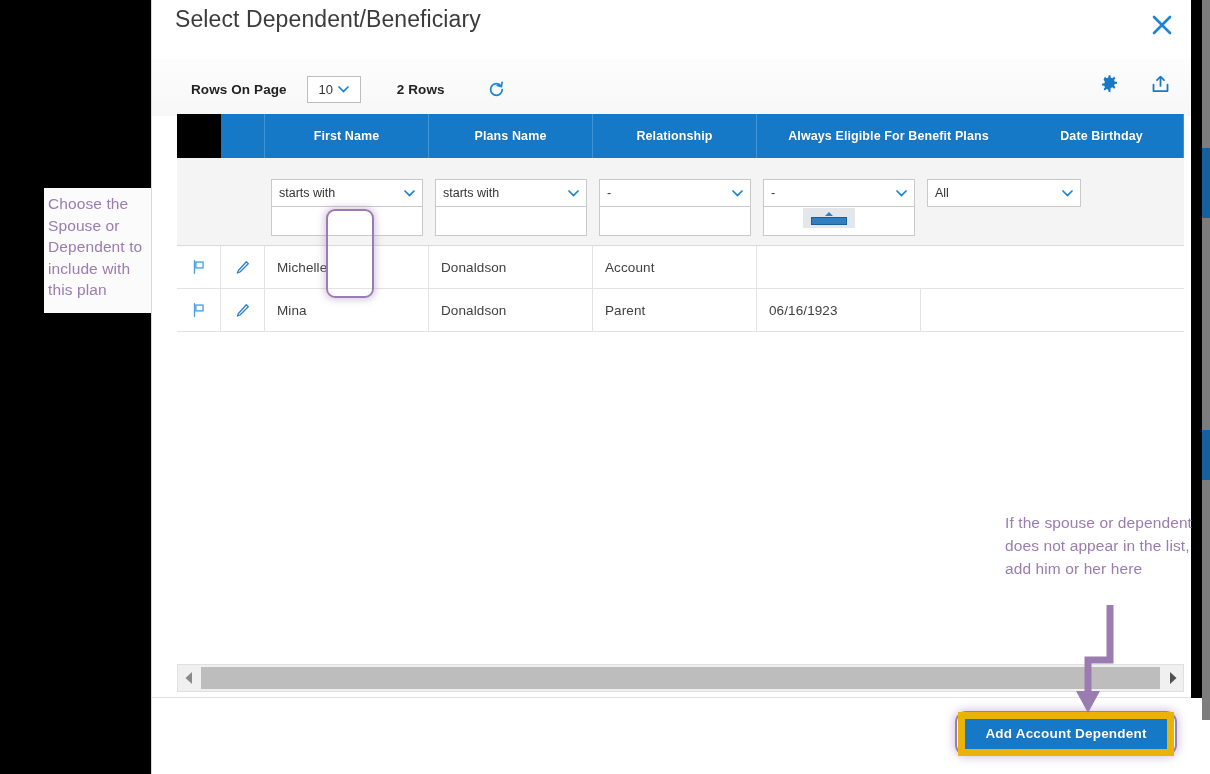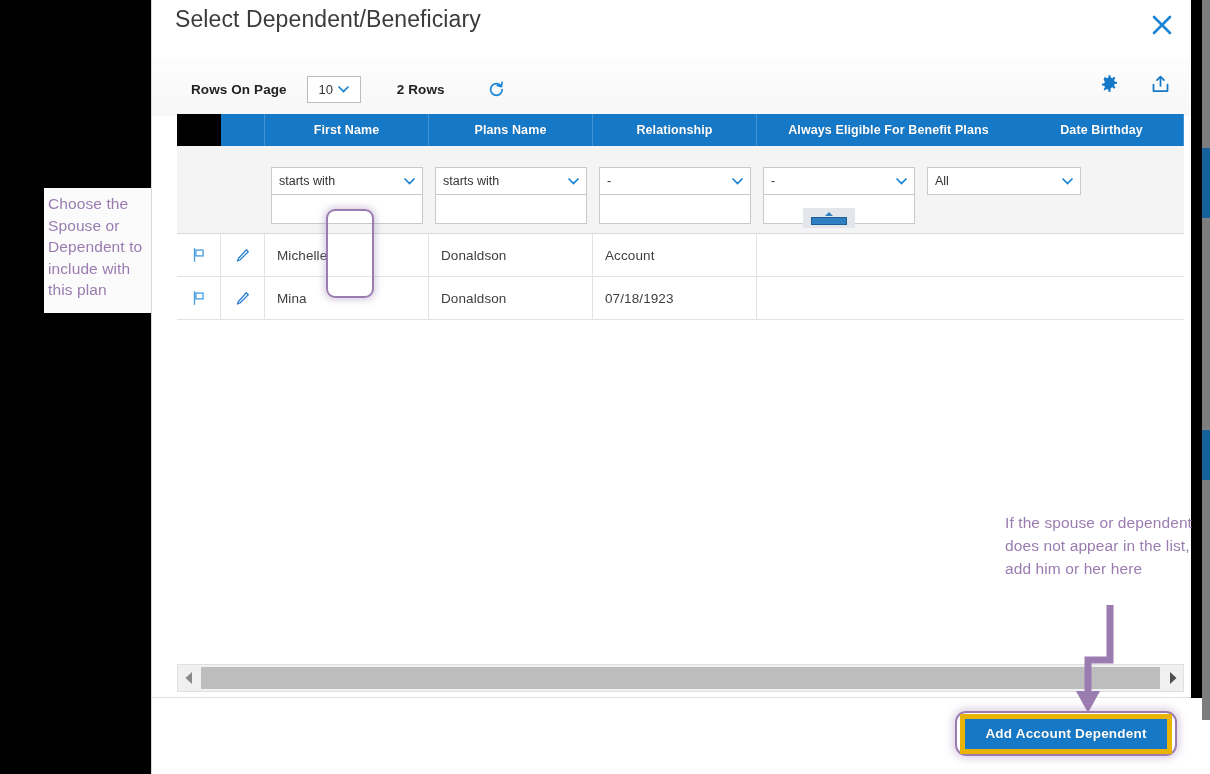--- a/index.html
+++ b/index.html
@@ -64,21 +64,21 @@
   #toolbar-right{
     position:absolute;right:20px;top:16px;display:flex;align-items:center;gap:30px;
   }
   .tb-icon{cursor:pointer;display:flex;}
 
   
   #grid{
     position:absolute;left:26px;top:114px;width:1007px;
   }
   #grid-head{
-    display:flex;height:32px;background:#1579c8;
+    display:flex;height:44px;background:#1579c8;
   }
   .hcell{
     color:#fff;font-size:12.5px;font-weight:bold;
     display:flex;align-items:center;justify-content:center;
     border-right:1px solid #3f94d8;
     box-sizing:border-box;letter-spacing:.1px;
     text-shadow:0 0 1px rgba(0,0,0,.25);
   }
   .hcell.black{background:#000;border-right:1px solid #000;}
   .hcell.blank{background:#1579c8;}
@@ -147,21 +147,21 @@
   }
   #add-btn-wrap{
     position:absolute;right:14px;top:711px;
     width:222px;height:45px;
     border:2.5px solid #9b7cb0;border-radius:11px;
     box-shadow:0 0 8px 2px rgba(155,124,176,.40);
     display:flex;align-items:center;justify-content:center;
     box-sizing:border-box;
   }
   #add-account-dependent-button{
-    width:202px;height:30px;background:#1579c8;border:5px solid #eab308;
+    width:202px;height:30px;background:#1579c8;border:7px solid #eab308;
     color:#fff;font-size:13.5px;font-weight:bold;
     display:flex;align-items:center;justify-content:center;
     cursor:pointer;letter-spacing:.2px;
     text-shadow:0 0 1px rgba(0,0,0,.3);
   }
 
   
   #callout-right{
     position:absolute;left:1005px;top:511px;width:196px;
     color:#9b7cb0;font-size:15.5px;line-height:23px;white-space:pre-line;
@@ -328,21 +328,22 @@
           <rect x="6.5" y="4.5" width="8" height="6.5"></rect>
         </svg>
       </div>
       <div class="dcell center" style="width:44px">
         <svg width="17" height="17" viewBox="0 0 20 20" fill="none" stroke="#2a7fd0" stroke-width="1.5">
           <path d="M14.5 3.2 L16.8 5.5 L7 15.3 L4 16.5 L5.2 13.5 Z" stroke-linejoin="round"></path>
         </svg>
       </div>
       <div class="dcell" style="width:164px">Mina</div>
       <div class="dcell" style="width:164px">Donaldson</div>
-      <div class="dcell" style="width:164px">07/18/1923</div>
+      <div class="dcell" style="width:164px">Parent</div>
+      <div class="dcell" style="width:164px">06/16/1923</div>
       <div class="dcell" style="width:263px;border-right:none"></div>
     </div>
 
     <div id="grid-body-fill"></div>
   </div>
 
   <div id="drag-handle">
     <div class="tick"></div>
     <div class="bar"></div>
   </div>

